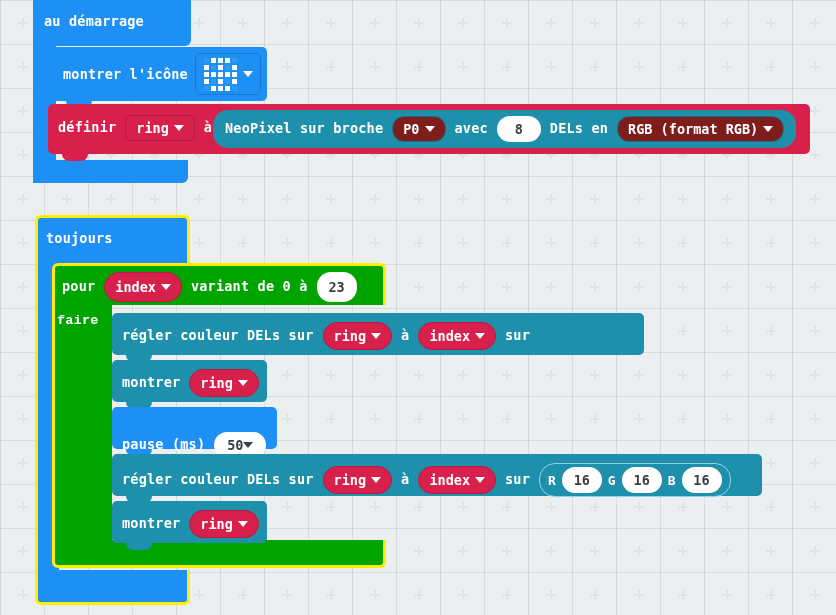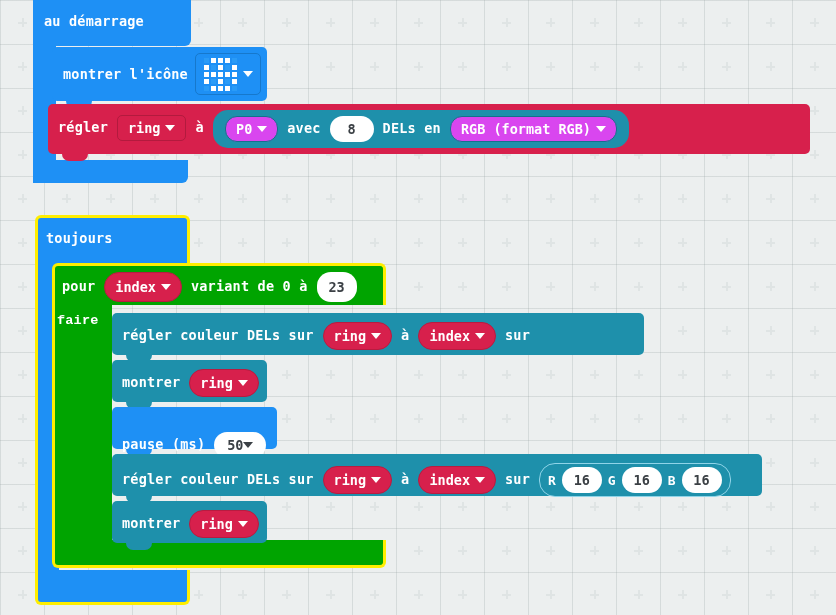--- a/index.html
+++ b/index.html
@@ -71,21 +71,21 @@
     display:inline-flex; align-items:center; justify-content:center;
     gap:5px;
     height:26px; padding:0 10px;
     border-radius:14px;
     color:#fff; font-size:13.5px; font-weight:bold;
     font-family:"DejaVu Sans Mono", monospace;
     white-space:nowrap;
   }
   .pill-red { background:#d7204c; border:1px solid #b81b40; }
   .pill-red-flat { background:#d7204c; border:1px solid #b31a3e; border-radius:5px; }
-  .pill-teal { background:#d946ef; border:1px solid #15718b; border-radius:12px;}
+  .pill-teal { background:#7f1d1d; border:1px solid #15718b; border-radius:12px;}
   .pill-teal-dk { background:#1b7f9b; border:1px solid #166a83; border-radius:14px;}
   .pill-white-r {
     background:#fff; color:#3b4045;
     border-radius:14px; min-width:44px;
     height:26px; display:inline-flex; align-items:center; justify-content:center;
     font-size:13.5px; font-weight:bold;
     font-family:"DejaVu Sans Mono", monospace;
   }
   .caret {
     width:0;height:0;
@@ -443,29 +443,30 @@
         <div class="led on"></div>
         <div class="led on"></div>
         <div class="led off"></div>
       </div>
     <span class="caret"></span>
   </div>
 
   <div class="blk c-red stmt" style="left:48px; top:104px; width:762px; height:50px;"></div>
   <div class="blk c-red notch" style="left:62px; top:154px;"></div>
   <div class="blk row" style="left:58px; top:115px; gap:9px;">
-    <span class="label">régler</span>
+    <span class="label">définir</span>
     <span class="pill pill-red-flat">
       <span>ring</span>
       <span class="caret"></span>
     </span>
     <span class="label">à</span>
   </div>
 
   <div class="blk c-teal oval row" style="left:213px; top:110px; height:38px; padding:0 12px; gap:9px;">
+    <span class="label">NeoPixel sur broche</span>
     <span class="pill pill-teal">
       <span>P0</span>
       <span class="caret"></span>
     </span>
     <span class="label">avec</span>
     <span class="pill-white-r">8</span>
     <span class="label">DELs en</span>
     <span class="pill pill-teal">
       <span>RGB (format RGB)</span>
       <span class="caret"></span>

